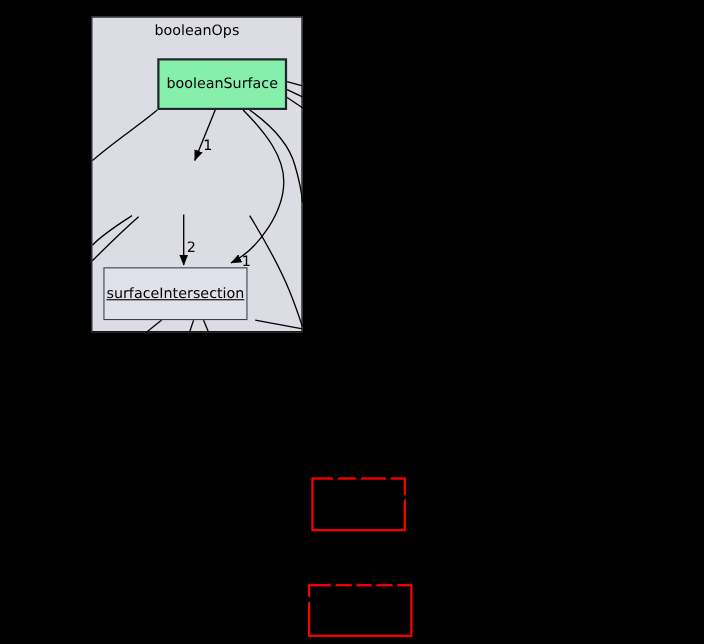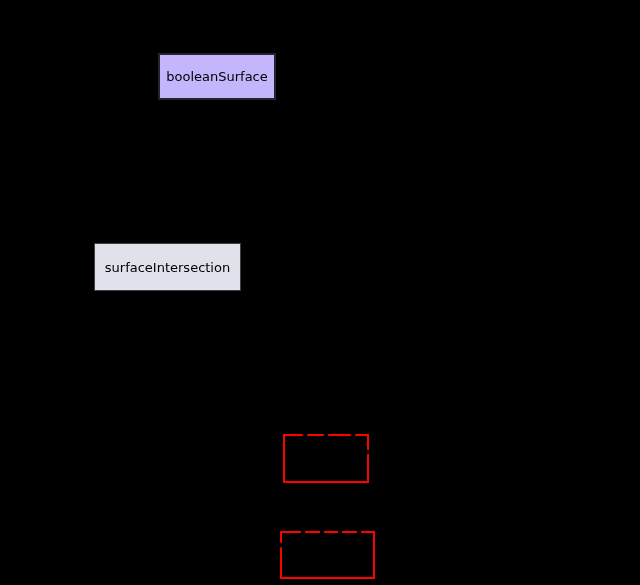--- a/index.html
+++ b/index.html
@@ -61,39 +61,41 @@
     align-items: center;
     justify-content: center;
     background: #e1e1ec;
     border: 1.5px solid #3e3e48;
     box-sizing: border-box;
     font-size: 13px;
     white-space: nowrap;
     z-index: 3;
   }
   .node.focus {
-    background: #c4b5fd;
+    background: #86efac;
     border: 2px solid #24242e;
-    margin-left: 15px;
   }
   .edge-label {
     position: absolute;
     font-size: 13px;
     line-height: 13px;
     color: #000000;
     z-index: 4;
     width: 12px;
     text-align: center;
   }
 </style>
 </head>
 <body>
 
 <div class="canvas">
 
+  <div class="cluster">
+    <div class="cluster-title">booleanOps</div>
+  </div>
 
   <div class="hidden-node" style="left:283px; top:434px; width:86px; height:49px;"></div>
   <div class="hidden-node" style="left:280px; top:531px; width:95px; height:48px;"></div>
 
   <svg class="edges" width="640" height="585" viewBox="0 0 640 585">
     <defs>
       <marker id="arrow" viewBox="0 0 10 8" refX="9.5" refY="4" markerWidth="10" markerHeight="8" markerUnits="userSpaceOnUse" orient="auto">
         <path d="M0,0 L10,4 L0,8 Z" fill="#000000"></path>
       </marker>
     </defs>
@@ -127,21 +129,21 @@
     <polygon points="336,527 344,527 340,537" fill="#000000"></polygon>
     <polygon points="355,527 363,527 359,537" fill="#000000"></polygon>
     <polygon points="277,541 277,549 286,545" fill="#000000"></polygon>
   </svg>
 
   <div class="node focus" style="left:143px; top:53px; width:118px; height:47px;">
     <span>booleanSurface</span>
   </div>
 
 
-  <div class="node" style="left:94px; top:243px; width:147px; height:48px;">
+  <div class="node" style="left:94px; top:243px; width:131px; height:48px;text-decoration:underline;">
     <span>surfaceIntersection</span>
   </div>
 
   <div class="edge-label" style="left:183px; top:126px;">1</div>
   <div class="edge-label" style="left:168px; top:219px;">2</div>
   <div class="edge-label" style="left:218px; top:232px;">1</div>
 
 </div>
 
 </body></html>

